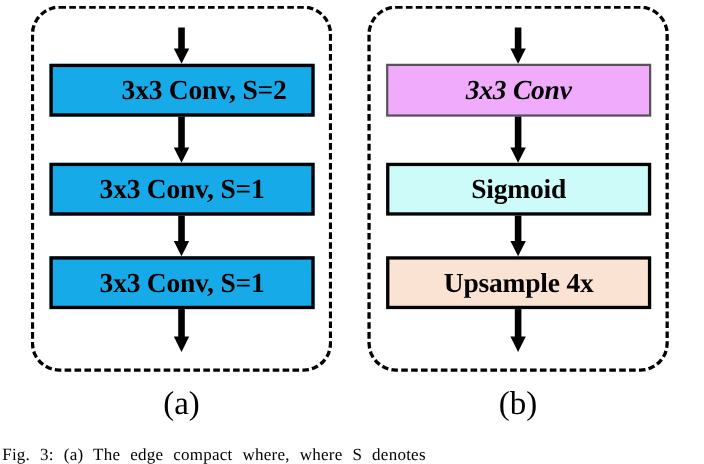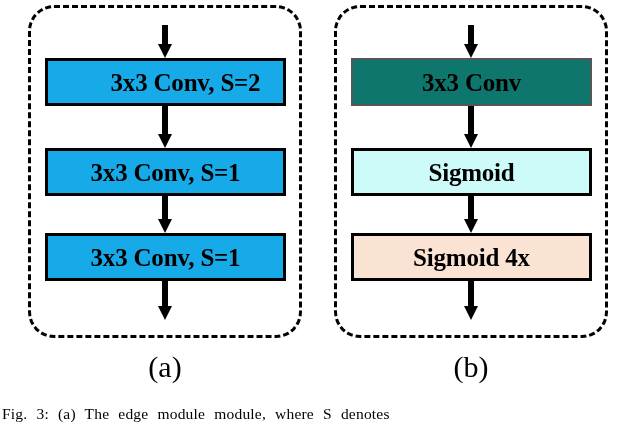--- a/index.html
+++ b/index.html
@@ -190,47 +190,47 @@
 
   <div class="panel" id="panel-b" style="border-color: rgb(0, 0, 0); border-style: dashed;"></div>
 
   <div class="stage" id="stage-b">
 
     <div class="arrow" id="arrow-b-0">
       <div class="shaft"></div>
       <div class="head"></div>
     </div>
 
-    <div class="pbox slot-1 gray-box" id="box-b-1" style="background-color: #0f766e; border-color: rgb(85, 85, 85);">
+    <div class="pbox slot-1 gray-box" id="box-b-1" style="background-color: #f0abfc; border-color: rgb(85, 85, 85); font-style: italic;">
       <span class="pbox-label">3x3 Conv</span>
     </div>
 
     <div class="arrow" id="arrow-b-1">
       <div class="shaft"></div>
       <div class="head"></div>
     </div>
 
     <div class="pbox slot-2" id="box-b-2" style="background-color: rgb(204, 251, 249); border-color: rgb(0, 0, 0); text-align: right;">
       <span class="pbox-label">Sigmoid</span>
     </div>
 
     <div class="arrow" id="arrow-b-2">
       <div class="shaft"></div>
       <div class="head"></div>
     </div>
 
     <div class="pbox slot-3" id="box-b-3" style="background-color: rgb(251, 227, 211); border-color: rgb(0, 0, 0);">
-      <span class="pbox-label">Sigmoid 4x</span>
+      <span class="pbox-label">Upsample 4x</span>
     </div>
 
     <div class="arrow" id="arrow-b-3">
       <div class="shaft"></div>
       <div class="head"></div>
     </div>
 
   </div>
 
   <div class="subcaption" id="subcap-a">(a)</div>
   <div class="subcaption" id="subcap-b">(b)</div>
 
-  <div id="caption">Fig. 3: (a) The edge module module, where S denotes</div>
+  <div id="caption">Fig. 3: (a) The edge compact where, where S denotes</div>
 
 </div>
 
 </body></html>

